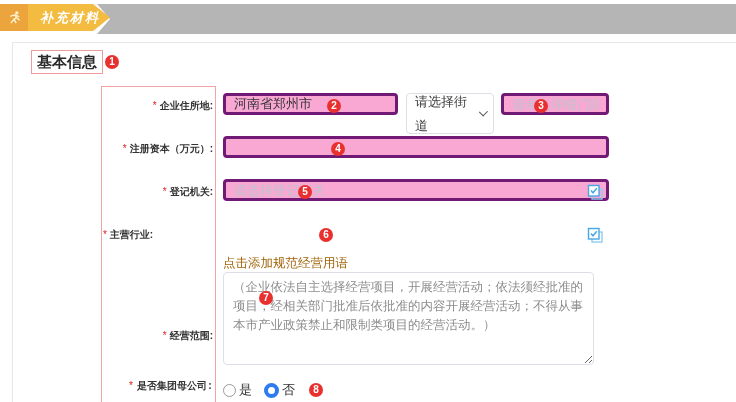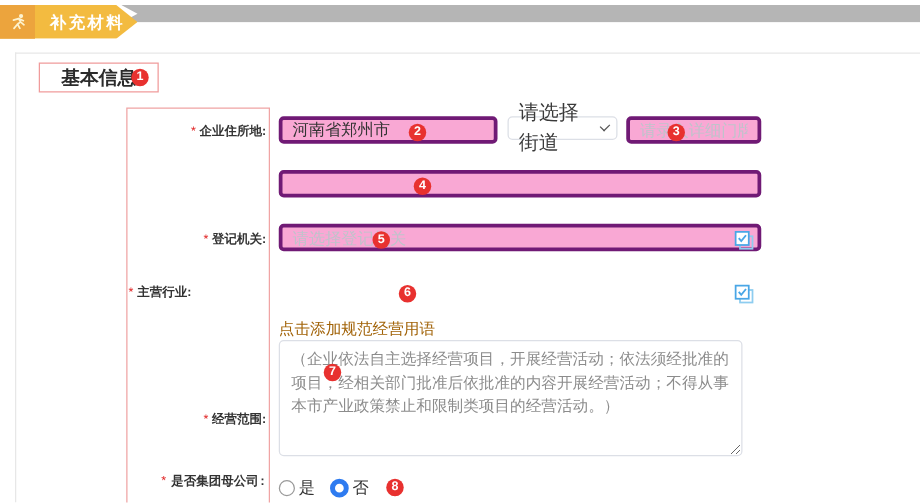--- a/index.html
+++ b/index.html
@@ -2,21 +2,21 @@
 <html><head>
 <meta charset="utf-8">
 <style>
   * { margin:0; padding:0; box-sizing:border-box; }
   html,body { width:736px; height:402px; }
   body {
     position:relative; background:#fff; overflow:hidden;
     font-family:"Liberation Sans", sans-serif; color:#333;
   }
   
-  .topbar { position:absolute; top:4px; left:0; right:0; height:14px; }
+  .topbar { position:absolute; top:4px; left:0; right:0; height:30px;font-style:italic; }
   .graybar {
     position:absolute; left:97px; top:0; right:0; bottom:0; background:#b5b5b5;
     clip-path:polygon(0 0, 100% 0, 100% 100%, 0 100%, 13px 50%);
   }
   .crumb-arrow {
     position:absolute; left:0; top:0; width:110px; height:27px; background:#f3bb40;
     clip-path:polygon(0 0, 93px 0, 110px 50%, 93px 100%, 0 100%);
   }
   .crumb-iconbox {
     position:absolute; left:0; top:0; width:28px; height:27px; background:#eca43d;
@@ -25,21 +25,21 @@
   .crumb-label {
     position:absolute; left:40px; top:0; height:27px; line-height:27px;
     color:#fff; font-weight:bold; font-size:13px; letter-spacing:2px;
   }
   
   .panel {
     position:absolute; top:42px; left:12px; right:0; bottom:0; background:#fff;
     border-top:1px solid #e7e7e7; border-left:1px solid #e7e7e7;
   }
   .section-titlebox {
-    position:absolute; left:18px; top:7px; width:96px; height:24px;
+    position:absolute; left:18px; top:7px; width:72px; height:24px;
     border:1px solid #f09b9b; display:flex; align-items:center; justify-content:center;
   }
   .section-title { font-size:15px; font-weight:bold; color:#2b2b2b; }
   
   .badge {
     position:absolute; width:14px; height:14px; border-radius:50%;
     background:#e8312f; color:#fff; font-size:10px; font-weight:bold;
     text-align:center; line-height:14px; z-index:5;
   }
   .labels-annotation-box {
@@ -52,22 +52,22 @@
     font-size:10px; font-weight:bold; color:#333; line-height:26px; white-space:nowrap;
   }
   .req { color:#e02020; margin-right:3px; font-weight:normal; }
   .txt-input {
     position:absolute; height:22px; border:3px solid #701a75; border-radius:4px;
     background:#f9a8d4; font-size:13px; color:#333; padding:0 8px;
     font-family:"Liberation Sans", sans-serif;
   }
   .txt-input::placeholder { color:#bfc3cb; }
   .fake-select {
-    position:absolute; height:19px; border:1px solid #dcdfe6; border-radius:4px;
-    background:#fff; font-size:16px; color:#3a3a3a; padding:0 8px; line-height:24px;
+    position:absolute; height:41px; border:1px solid #dcdfe6; border-radius:4px;
+    background:#fff; font-size:13px; color:#3a3a3a; padding:0 8px; line-height:24px;
     display:flex; align-items:center; justify-content:space-between; cursor:pointer;
   }
   .chev {
     width:7px; height:7px; border-right:1.6px solid #555; border-bottom:1.6px solid #555;
     transform:rotate(45deg) translateY(-2px); margin-left:6px;
   }
   .input-icon {
     position:absolute; width:17px; height:17px; cursor:pointer; z-index:3;
   }
   .scope-link {
@@ -123,20 +123,23 @@
   </div>
   <input class="txt-input" style="left: 210px; top: 50px; width: 175px;" value="河南省郑州市">
   <span class="badge" style="left:314px; top:56px;">2</span>
   <div class="fake-select" style="left:393px; top:50px; width:88px;">
     <span>请选择街道</span>
     <span class="chev"></span>
   </div>
   <input class="txt-input" style="left: 488px; top: 50px; width: 108px;" placeholder="请录入详细门牌号,例">
   <span class="badge" style="left:521px; top:56px;">3</span>
 
+  <div class="form-label" style="top:93px;">
+    <span class="req">*</span><span>注册资本（万元）:</span>
+  </div>
   <input class="txt-input" style="left: 210px; top: 93px; width: 386px;" value="">
   <span class="badge" style="left:318px; top:99px;">4</span>
 
   <div class="form-label" style="top:136px;">
     <span class="req">*</span><span>登记机关:</span>
   </div>
   <input class="txt-input" style="left: 210px; top: 136px; width: 386px;" placeholder="请选择登记机关">
   <span class="badge" style="left:285px; top:142px;">5</span>
   <span class="input-icon" style="left:574px; top:141px;">
     <svg width="17" height="17" viewBox="0 0 17 17">

